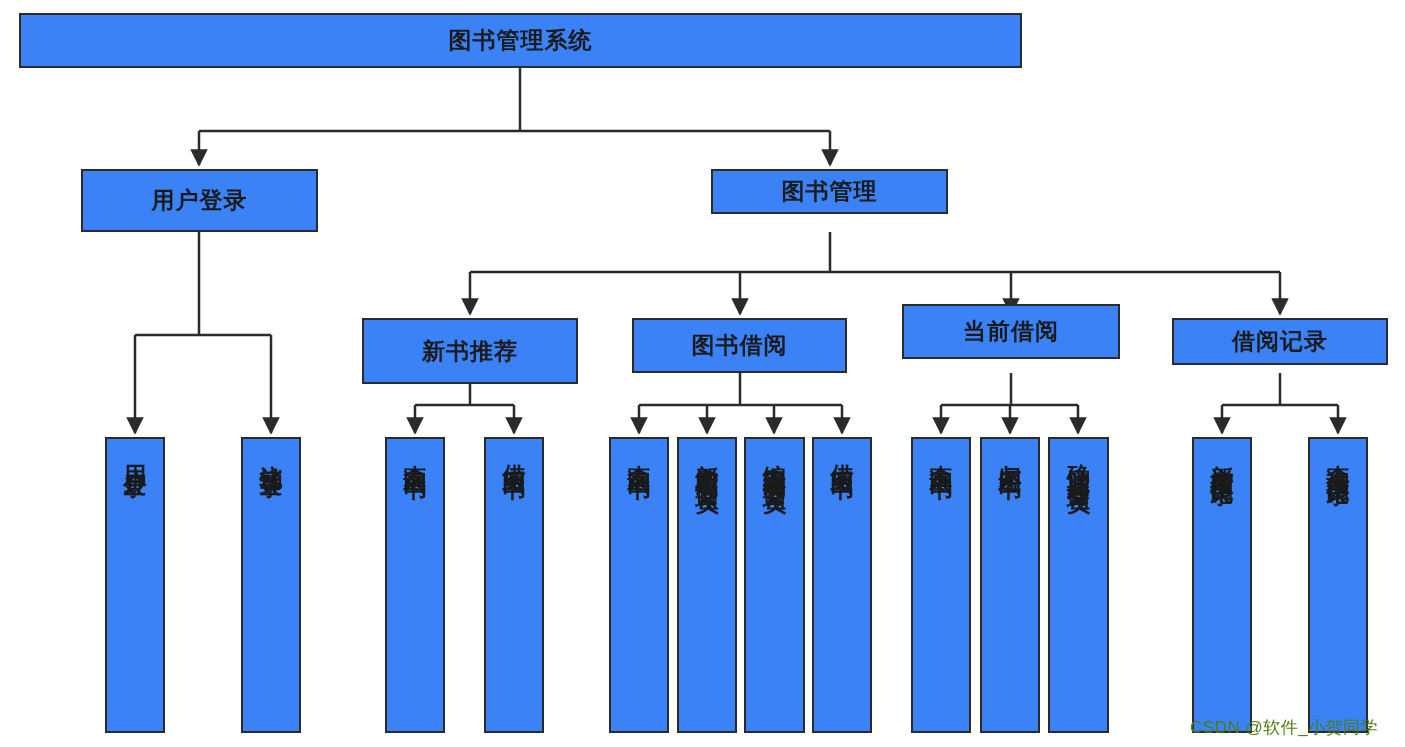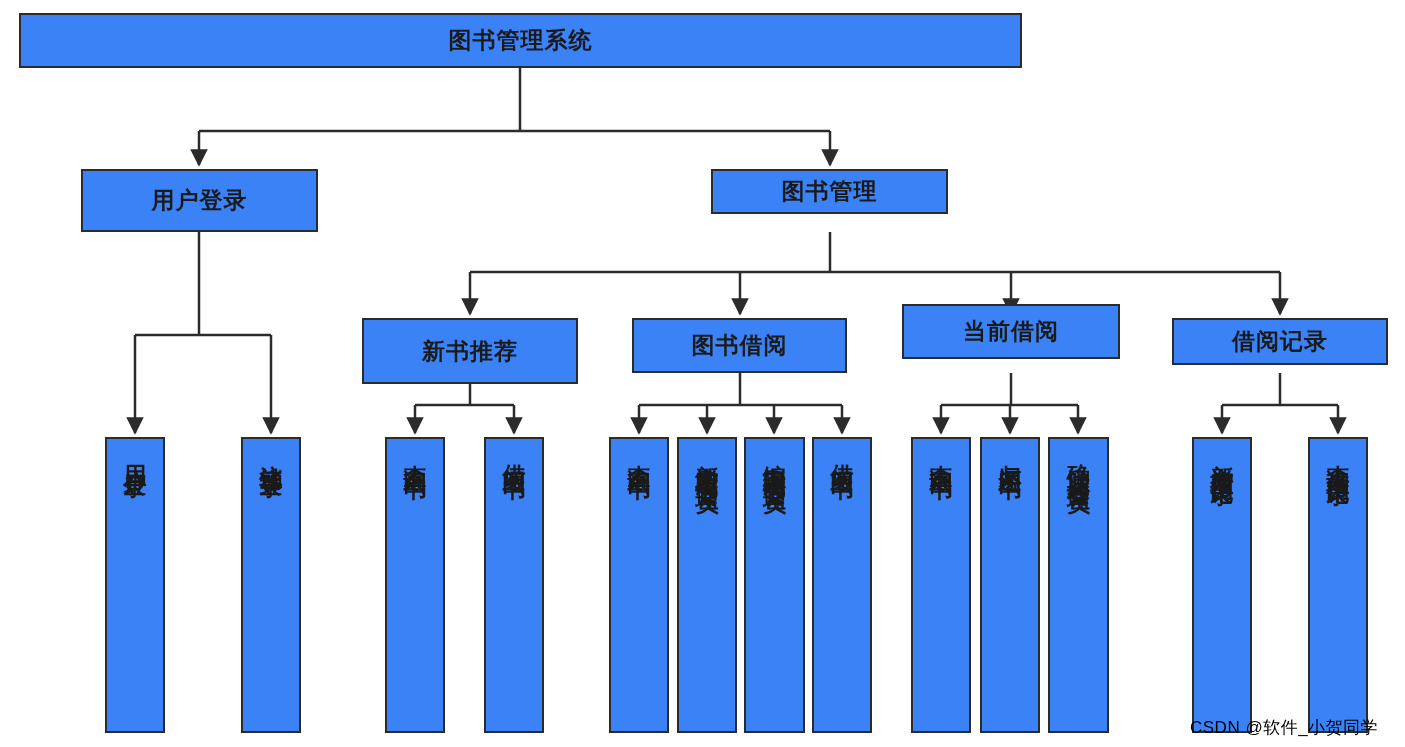--- a/index.html
+++ b/index.html
@@ -63,21 +63,21 @@
     writing-mode: vertical-rl;
     text-orientation: upright;
     font-size: 23px;
     letter-spacing: 4px;
     line-height: 1;
     white-space: nowrap;
   }
   .watermark {
     position: absolute;
     font-size: 17px;
-    color: #000000;
+    color: #4d7c0f;
     white-space: nowrap;
     z-index: 5;
     letter-spacing: 0.5px;
   }
 </style>
 </head>
 <body>
 
 <div id="canvas">
 

